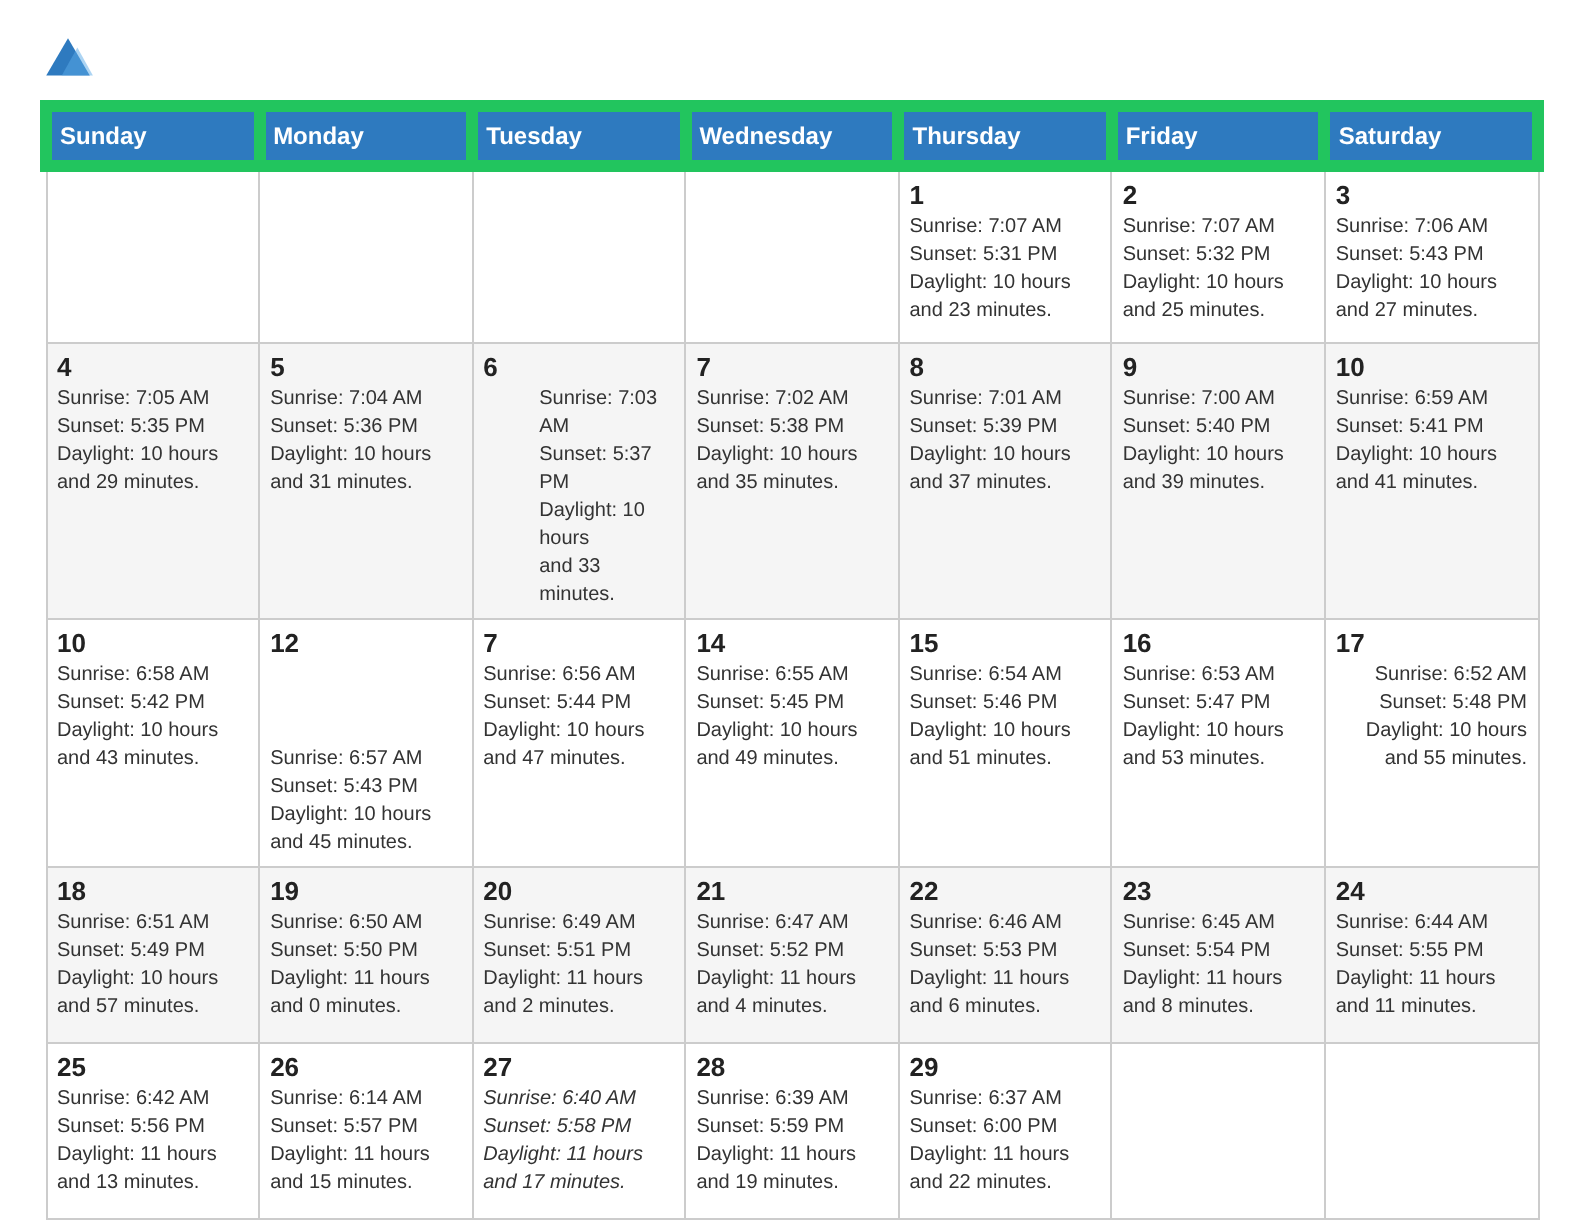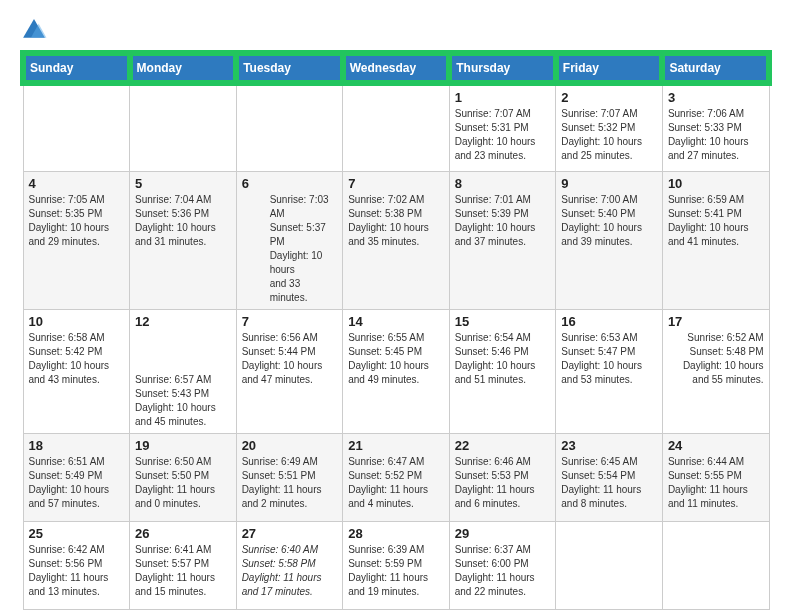--- a/index.html
+++ b/index.html
@@ -142,21 +142,21 @@
           <td>
             <span class="day-num">2</span>
             <div class="day-detail" style="white-space: pre-line;">Sunrise: 7:07 AM
 Sunset: 5:32 PM
 Daylight: 10 hours
 and 25 minutes.</div>
           </td>
           <td>
             <span class="day-num">3</span>
             <div class="day-detail" style="white-space: pre-line;">Sunrise: 7:06 AM
-Sunset: 5:33 PM
+Sunset: 5:43 PM
 Daylight: 10 hours
 and 27 minutes.</div>
           </td>
         </tr>
         <tr>
           <td>
             <span class="day-num">4</span>
             <div class="day-detail" style="white-space: pre-line;">Sunrise: 7:05 AM
 Sunset: 5:35 PM
 Daylight: 10 hours
@@ -310,21 +310,21 @@
         <tr>
           <td>
             <span class="day-num">25</span>
             <div class="day-detail" style="white-space: pre-line;">Sunrise: 6:42 AM
 Sunset: 5:56 PM
 Daylight: 11 hours
 and 13 minutes.</div>
           </td>
           <td>
             <span class="day-num">26</span>
-            <div class="day-detail" style="white-space: pre-line;">Sunrise: 6:41 AM
+            <div class="day-detail" style="white-space: pre-line;">Sunrise: 6:14 AM
 Sunset: 5:57 PM
 Daylight: 11 hours
 and 15 minutes.</div>
           </td>
           <td>
             <span class="day-num">27</span>
             <div class="day-detail" style="white-space: pre-line; font-style: italic;">Sunrise: 6:40 AM
 Sunset: 5:58 PM
 Daylight: 11 hours
 and 17 minutes.</div>

